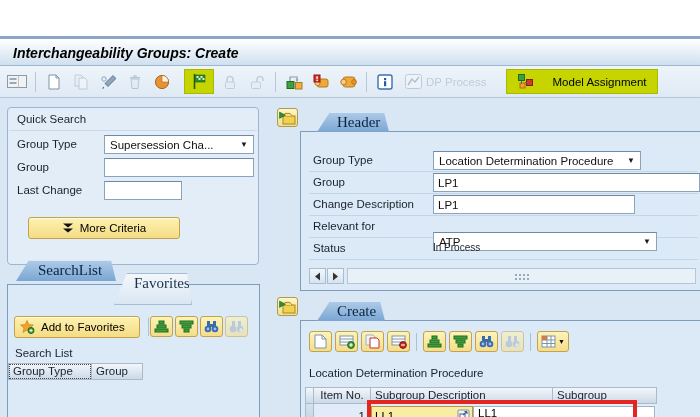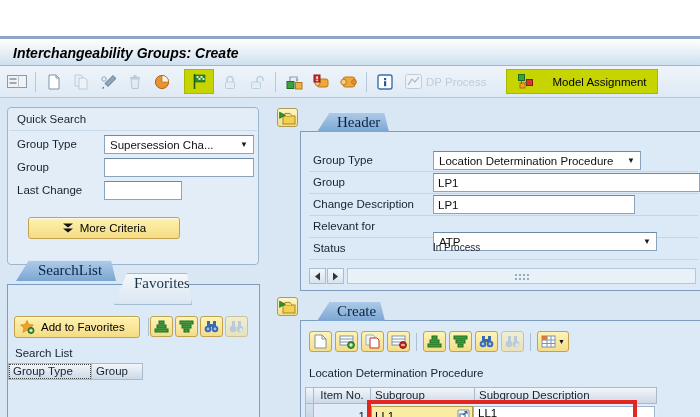--- a/index.html
+++ b/index.html
@@ -515,22 +515,22 @@
           </span>
         <span style="font-size:7px">▼</span>
       </div>
     </div>
 
     <span class="lbl" style="position:absolute; left:8px; top:46px">Location Determination Procedure</span>
 
     <div style="position:absolute; left:4px; top:66px; display:flex">
       <div class="th-cell" style="width:9px; border-left:1px solid #a9bacd; padding:0"></div>
       <div class="th-cell" style="width:57px; text-align:center">Item No.</div>
+      <div class="th-cell" style="width:182px">Subgroup Description</div>
       <div class="th-cell" style="width:104px">Subgroup</div>
-      <div class="th-cell" style="width:182px">Subgroup Description</div>
     </div>
 
     <div style="position:absolute; left:4px; top:83px; display:flex; height:24px; align-items:center; background:#e2ecf8; width:352px; border-bottom:1px solid #c3d5e6">
       <div style="width:9px; height:24px; background:linear-gradient(#d6e2ee,#bfd0e1); border-right:1px solid #a9bacd; border-left:1px solid #a9bacd"></div>
       <div style="width:57px; text-align:right; padding-right:6px; font-size:11.5px">1</div>
       <div class="ycell" style="width:102px">
         <input value="LL1" style="">
         <span style="margin-left:auto; padding-right:2px">
             <svg width="13" height="13">
               <rect x="1" y="1" width="11" height="11" rx="1" fill="#eef4fa" stroke="#7e93a8"></rect>

